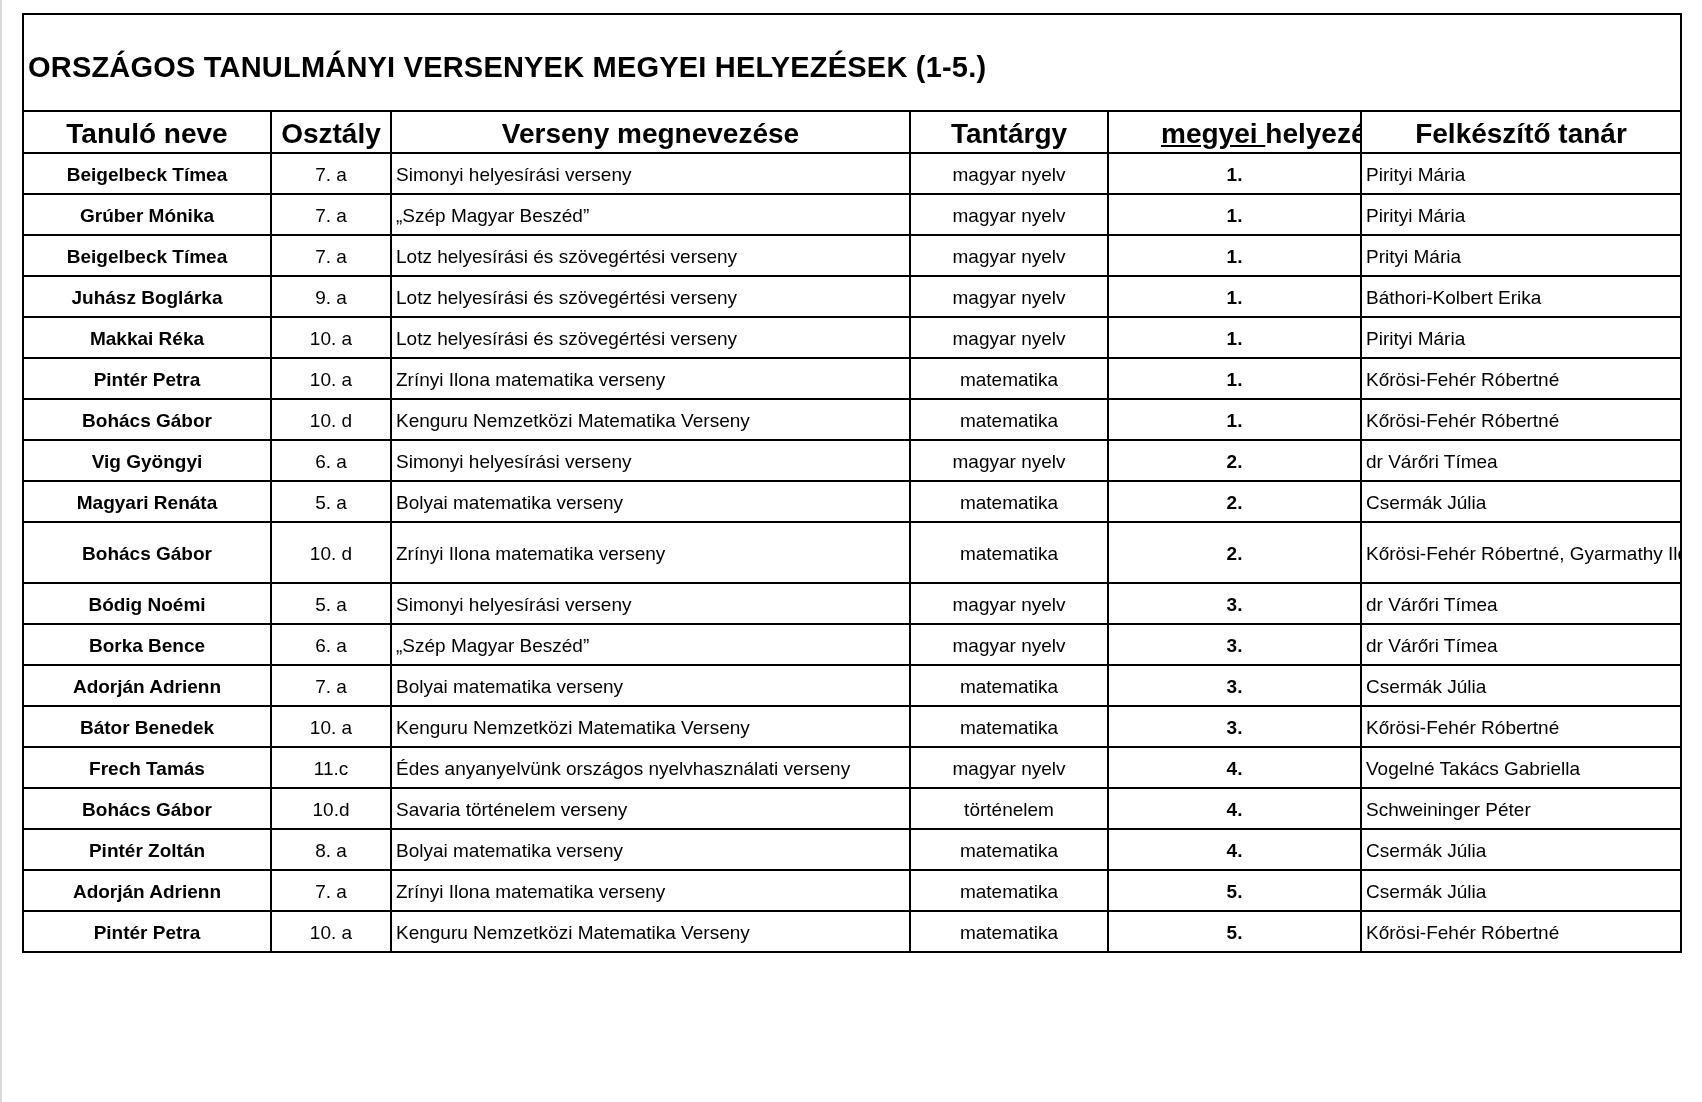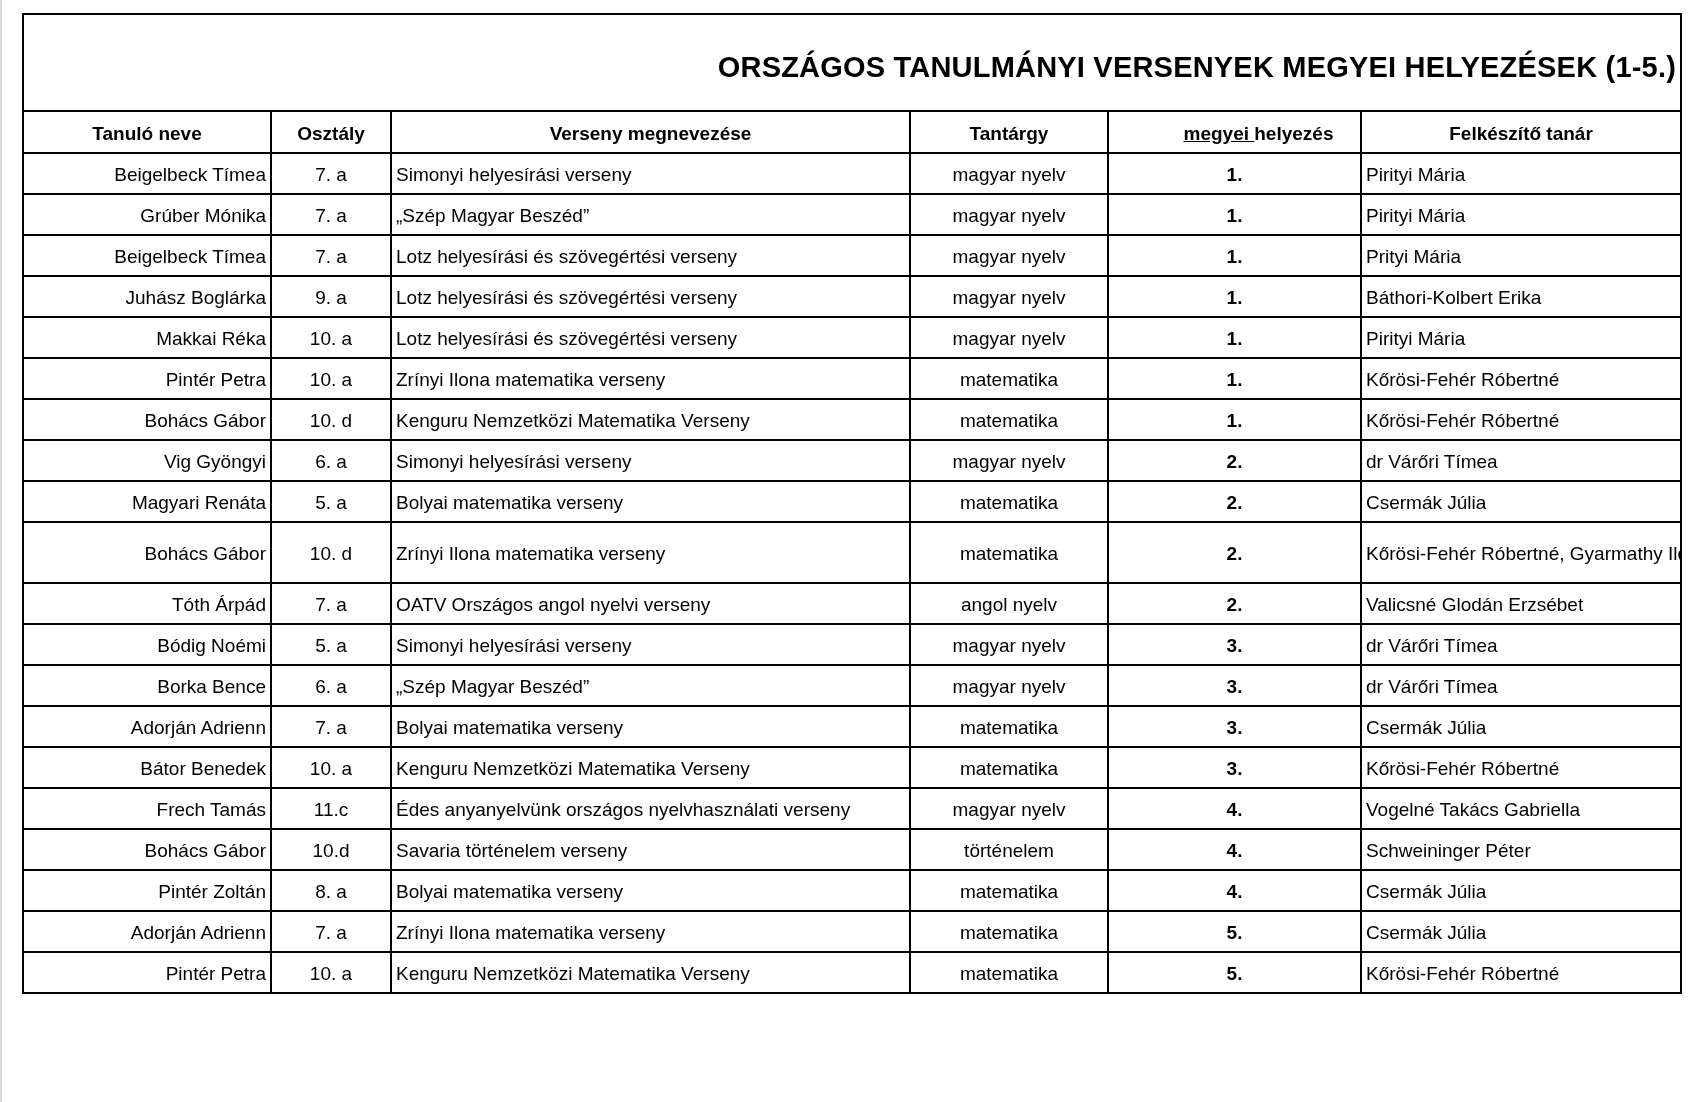--- a/index.html
+++ b/index.html
@@ -21,36 +21,36 @@
   table.sheet td, table.sheet th {
     border: 2px solid #000;
     padding: 0 4px;
     font-size: 19px;
     line-height: 22px;
     overflow: hidden;
     white-space: nowrap;
   }
   tr.title-row td {
     height: 87px;
-    text-align: right;
+    text-align: left;
     font-weight: bold;
     font-size: 29px;
     letter-spacing: 0.2px;
     padding-top: 8px;
   }
   tr.head-row th {
     height: 36px;
     font-weight: bold;
-    font-size: 19px;
+    font-size: 28px;
     text-align: center;
     padding-top: 4px;
   }
   tr.data-row td { height: 36px; padding-top: 3px; }
   tr.data-row.tall td { height: 56px; }
-  td.c-name { font-weight: normal; font-size: 20px; text-align: right; }
+  td.c-name { font-weight: bold; font-size: 20px; text-align: center; }
   td.c-class { text-align: center; }
   td.c-comp { text-align: left; }
   td.c-subj { text-align: center; }
   td.c-place { text-align: center; font-weight: bold; }
   td.c-teacher { text-align: left; white-space: normal; }
   .u { text-decoration: underline; margin-left: 48px; }
 </style>
 </head>
 <body>
 
@@ -151,28 +151,20 @@
       </tr>
       <tr class="data-row tall">
         <td class="c-name">Bohács Gábor</td>
         <td class="c-class">10. d</td>
         <td class="c-comp">Zrínyi Ilona matematika verseny</td>
         <td class="c-subj">matematika</td>
         <td class="c-place">2.</td>
         <td class="c-teacher">Kőrösi-Fehér Róbertné, Gyarmathy Ildikó</td>
       </tr>
       <tr class="data-row">
-        <td class="c-name">Tóth Árpád</td>
-        <td class="c-class">7. a</td>
-        <td class="c-comp">OATV Országos angol nyelvi verseny</td>
-        <td class="c-subj">angol nyelv</td>
-        <td class="c-place">2.</td>
-        <td class="c-teacher">Valicsné Glodán Erzsébet</td>
-      </tr>
-      <tr class="data-row">
         <td class="c-name">Bódig Noémi</td>
         <td class="c-class">5. a</td>
         <td class="c-comp">Simonyi helyesírási verseny</td>
         <td class="c-subj">magyar nyelv</td>
         <td class="c-place">3.</td>
         <td class="c-teacher">dr Várőri Tímea</td>
       </tr>
       <tr class="data-row">
         <td class="c-name">Borka Bence</td>
         <td class="c-class">6. a</td>

